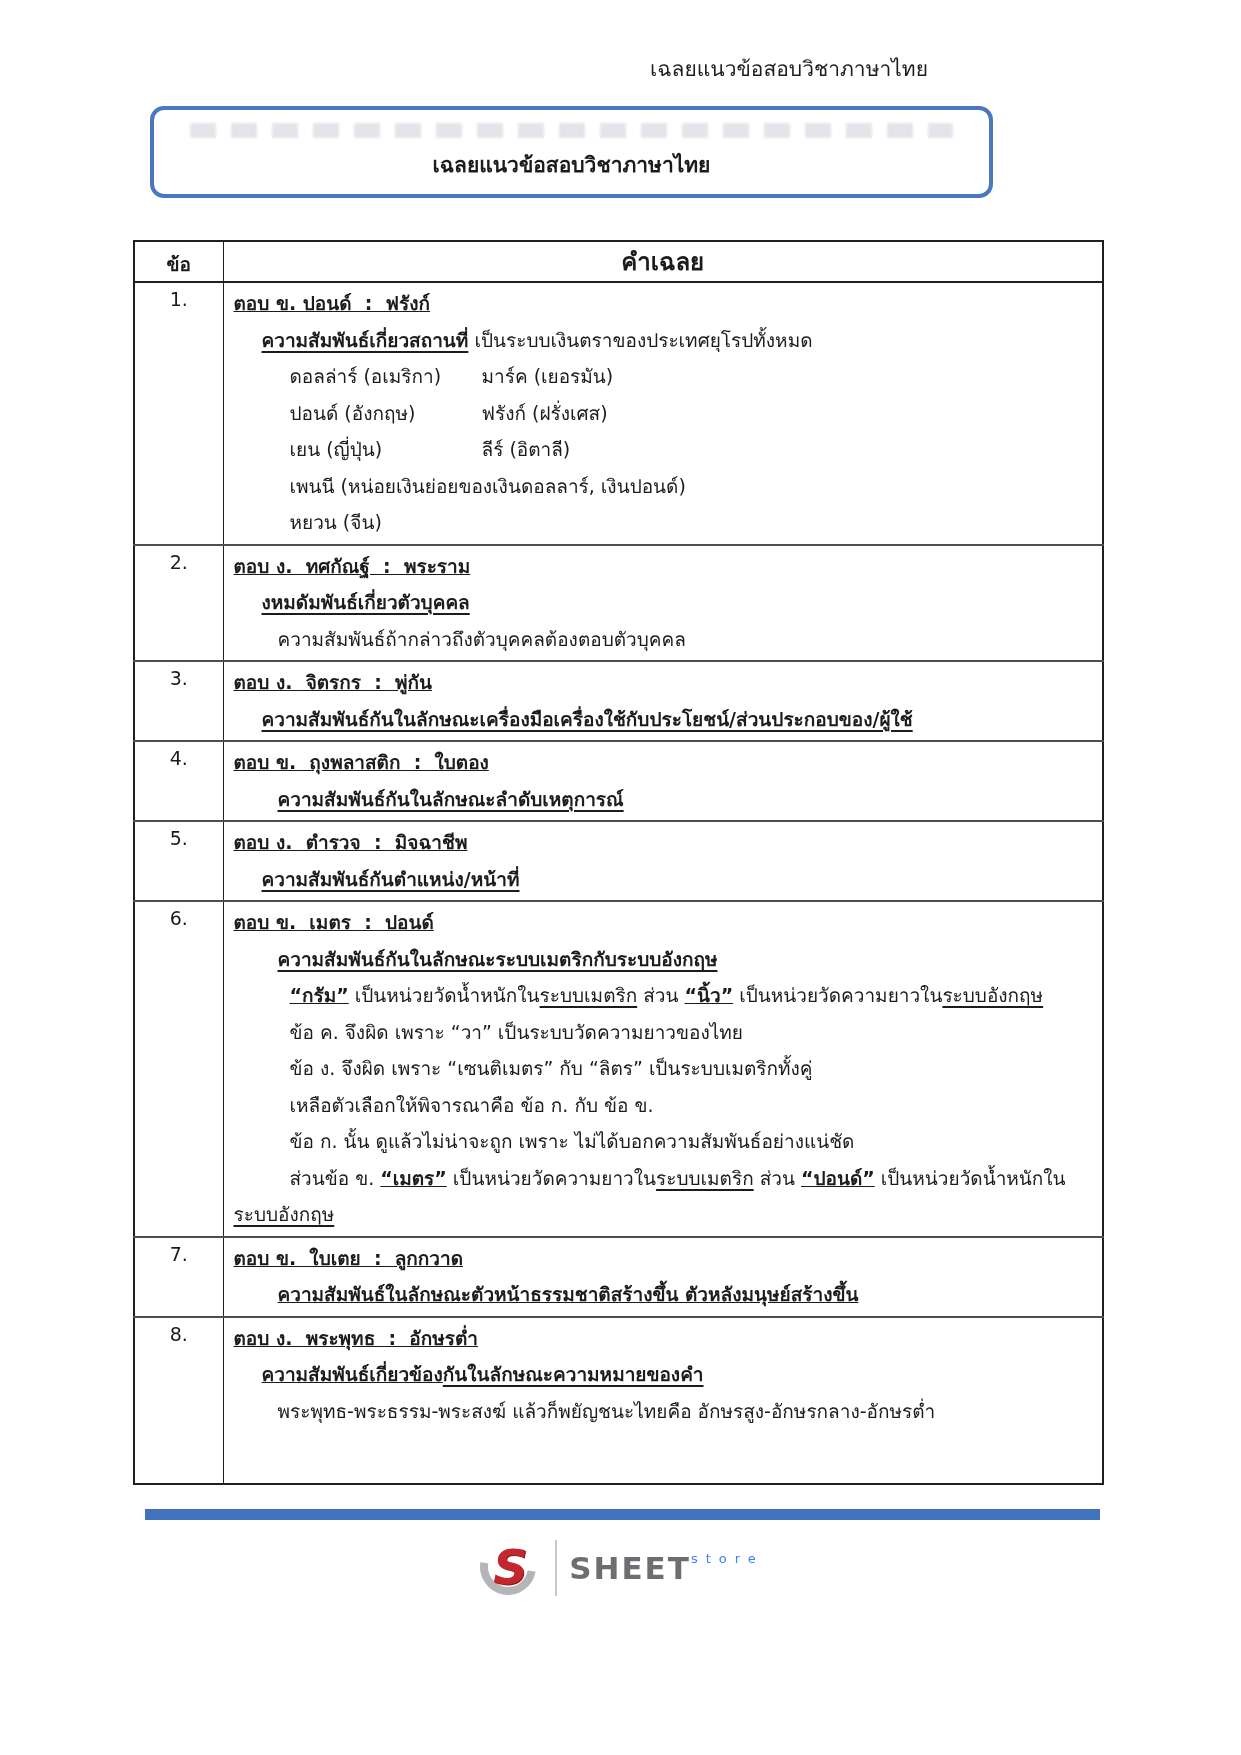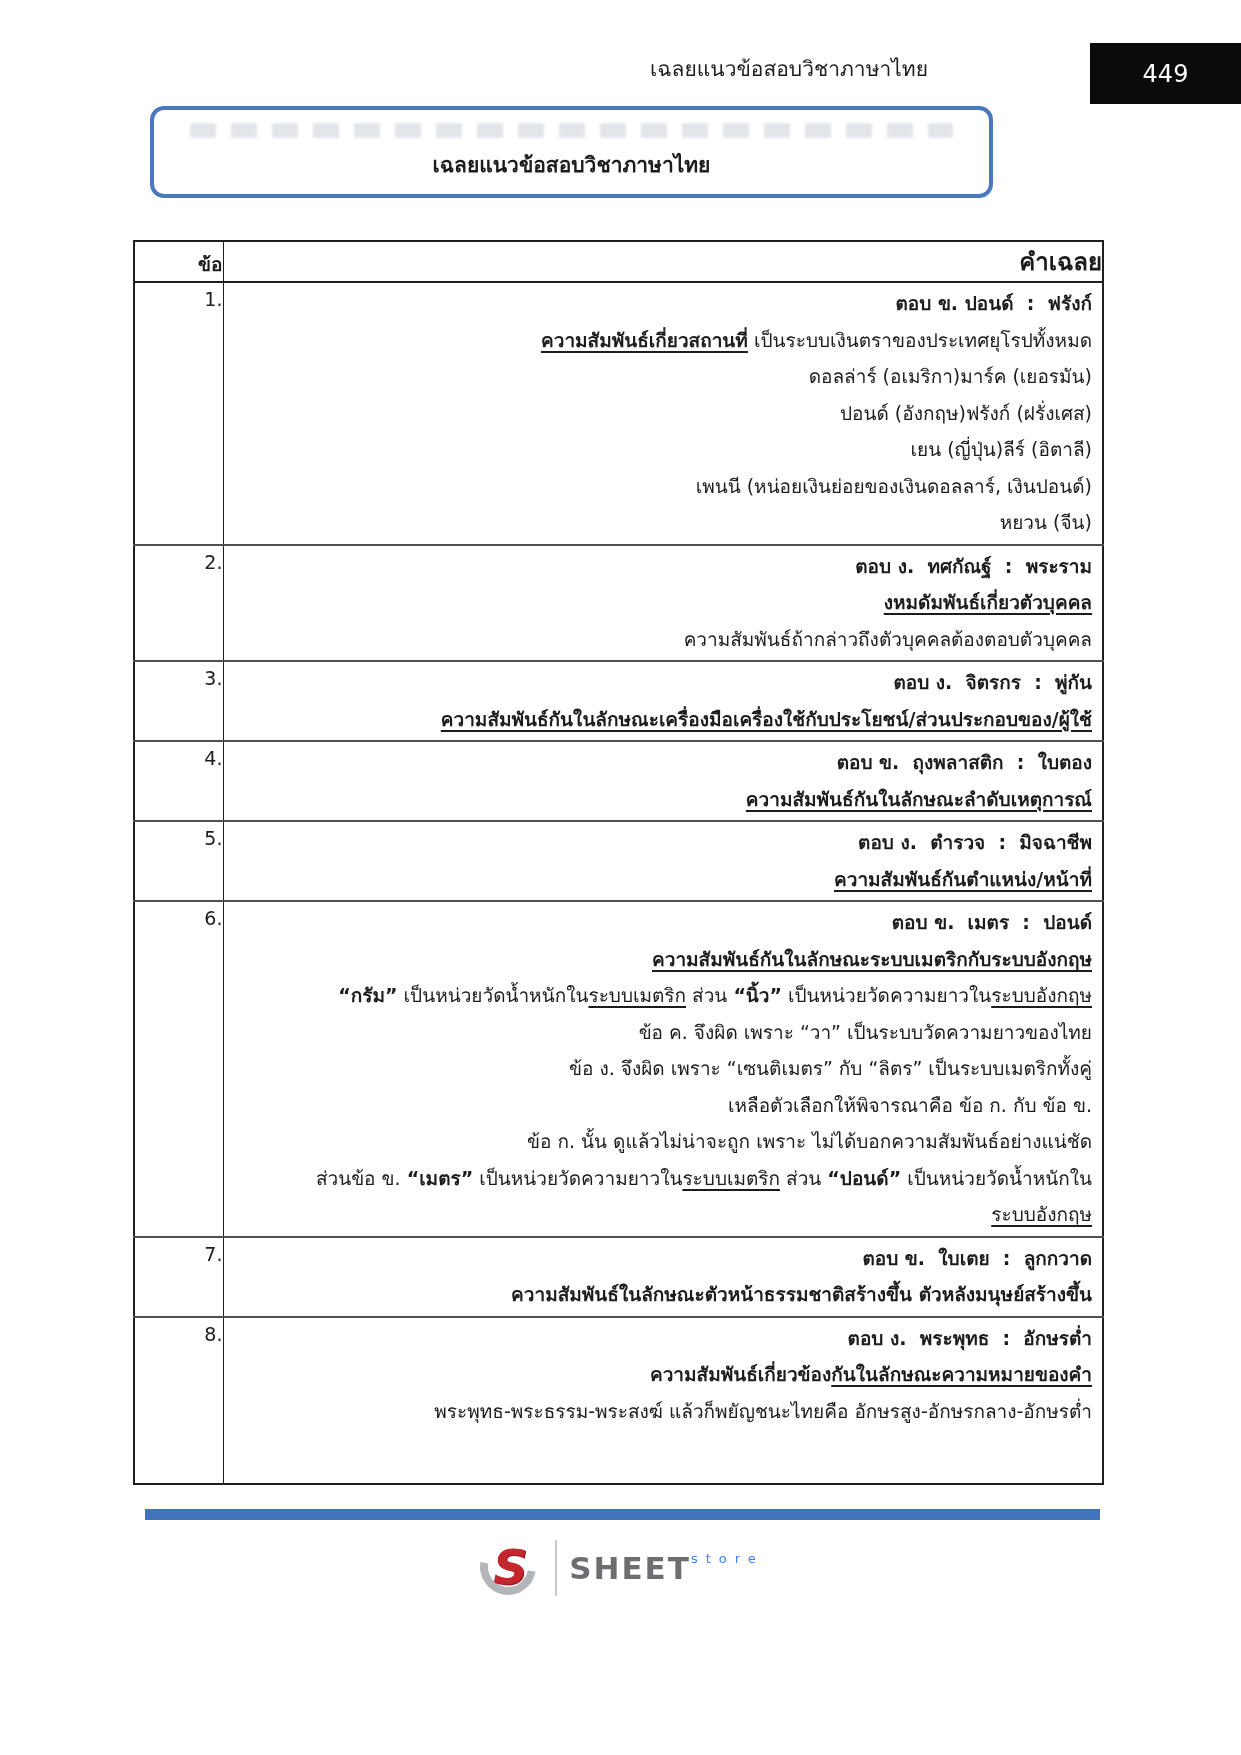--- a/index.html
+++ b/index.html
@@ -16,32 +16,32 @@
   
   .title-box { margin-left: 150px; width: 843px; height: 92px; border: 4px solid #4a77bd;
     border-radius: 14px; position: relative; background: #ffffff; }
   .watermark-strip { height: 15px; margin: 13px 36px 0 36px; border-radius: 3px; filter: blur(1px);
     background: repeating-linear-gradient(90deg, rgba(193,199,209,0.45) 0 26px, rgba(255,255,255,0) 26px 41px); }
   .box-title { text-align: center; margin-top: 10px; font-size: 21px; font-weight: bold; }
 
   
   table.answers { margin: 42px 0 0 133px; width: 971px; border-collapse: collapse; table-layout: fixed;
     border: 2px solid #1f1f1f; }
-  table.answers td { border-left: 1px solid #1f1f1f; border-right: 1px solid #1f1f1f; vertical-align: top; text-align: right; }
+  table.answers td { border-left: 1px solid #1f1f1f; border-right: 1px solid #1f1f1f; vertical-align: top; }
   thead td { border-bottom: 2px solid #1f1f1f; height: 40px; text-align: center; font-weight: bold;
     font-size: 24px; vertical-align: middle !important; }
   tbody td { border-top: 2px solid #4f4f4f; }
   .col-no { width: 89px; text-align: center; font-size: 19px; padding-top: 5px; }
   .col-ans { padding: 2px 10px 3px 10px; font-size: 19px; }
   .col-ans.extra-space { padding-bottom: 54px; }
   .line { line-height: 36.5px; min-height: 36.5px; white-space: pre-wrap; }
   .ind1 { padding-left: 28px; }
   .ind2 { padding-left: 44px; }
   .ind3 { padding-left: 56px; }
-  .bold { font-weight: bold; }
+  .bold { font-weight: bold; text-decoration: underline; }
   .uline { text-decoration: underline; text-underline-offset: 4px; text-decoration-thickness: 1.5px; }
   .colw { display: inline-block; width: 192px; }
 
   
   .footer-rule { margin: 24px 0 0 145px; width: 955px; height: 11px; background: #4173bd; }
   .logo { width: 100%; display: flex; justify-content: center; align-items: center; gap: 12px; margin-top: 15px; }
   .logo-icon { position: relative; width: 66px; height: 66px; }
   .swoosh { position: absolute; left: 3px; top: 4px; width: 56px; height: 56px; border-radius: 50%;
     border: 8px solid transparent; border-left-color: #b3b5b8; border-bottom-color: #b3b5b8;
     transform: rotate(-35deg); }
@@ -52,23 +52,20 @@
   .logo-text { font-size: 31px; font-weight: bold; color: #6d6e71; letter-spacing: 2px; line-height: 34px; }
   .logo-subtext { font-size: 13px; color: #3b82f6; letter-spacing: 8px; line-height: 16px; }
 </style>
 </head>
 <body>
 
 <div class="page">
 
   <div class="header-bar">
     <div class="header-title">เฉลยแนวข้อสอบวิชาภาษาไทย</div>
-    <div class="page-num-box">
-      <span>449</span>
-    </div>
   </div>
 
   <div class="title-box">
     <div class="watermark-strip"></div>
     <div class="box-title">เฉลยแนวข้อสอบวิชาภาษาไทย</div>
   </div>
 
   <table class="answers">
     <thead>
       <tr>

